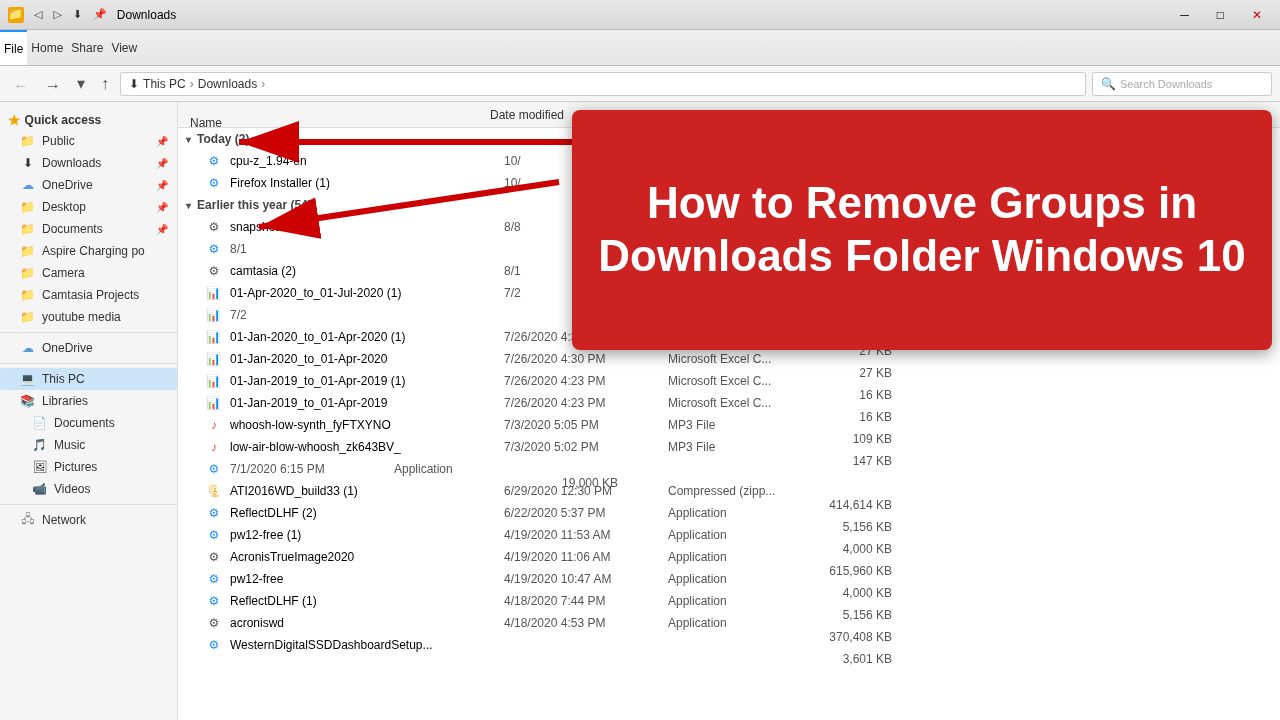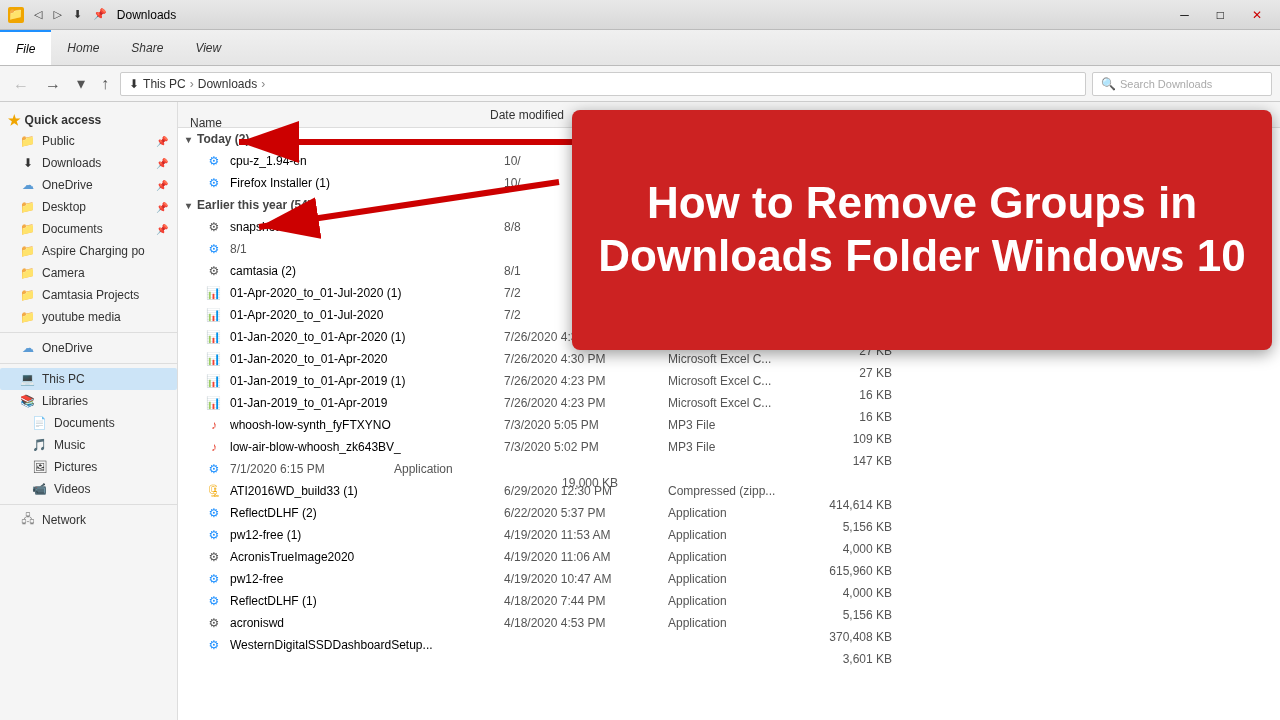--- a/index.html
+++ b/index.html
@@ -21,27 +21,26 @@
 
     
     .ribbon {
       height: 36px;
       background: linear-gradient(to bottom, #f0f0f0, #e5e5e5);
       display: flex;
       align-items: stretch;
       border-bottom: 1px solid #bbb;
     }
     .ribbon-tab {
-      padding: 0 16px;
+      padding: 0 4px;
       display: flex;
       align-items: center;
       font-size: 12px;
       cursor: pointer;
       color: #333;
-      font-style: italic;
     }
     .ribbon-tab.active {
       background: #fff;
       border-top: 2px solid #1e90ff;
       color: #000;
     }
 
     
     .address-bar {
       height: 36px;
@@ -425,21 +424,20 @@
       </div>
         <div class="file-row">
         <div class="file-icon" style="color:#217346">📊</div>
         <div class="file-name">01-Apr-2020_to_01-Jul-2020 (1)</div>
         <div class="file-date">7/2</div>
         <div class="file-type"></div>
         <div class="file-size"></div>
       </div>
         <div class="file-row">
         <div class="file-icon" style="color:#217346">📊</div>
-        <div class="file-name">01-Apr-2020_to_01-Jul-2020</div>
         <div class="file-date">7/2</div>
         <div class="file-type"></div>
         <div class="file-size"></div>
       </div>
         <div class="file-row">
         <div class="file-icon" style="color:#217346">📊</div>
         <div class="file-name">01-Jan-2020_to_01-Apr-2020 (1)</div>
         <div class="file-date">7/26/2020 4:30 PM</div>
         <div class="file-type">Microsoft Excel C...</div>
         <div class="file-size">27 KB</div>

